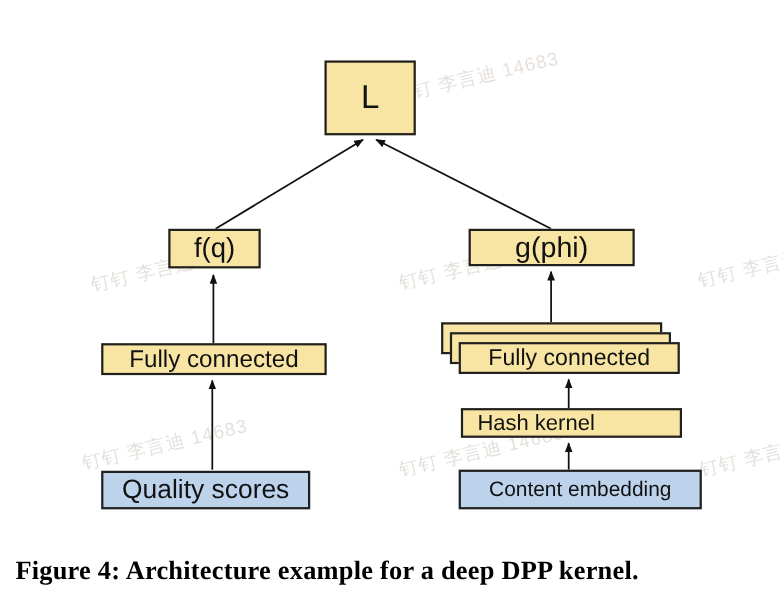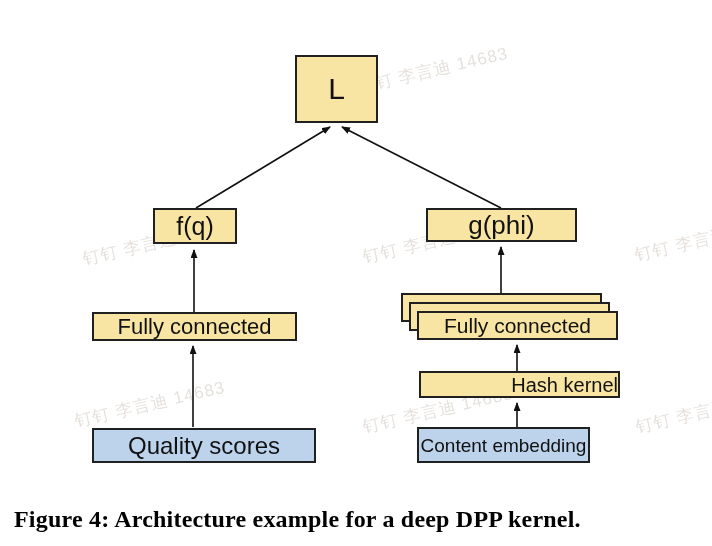--- a/index.html
+++ b/index.html
@@ -37,23 +37,23 @@
   }
   .fill-yellow{background:#F8E5A3;}
   .fill-blue{background:#BDD3EC;}
   .node-l{left:295px;top:55px;width:83px;height:68px;font-size:30px;}
   .node-fq{left:153px;top:208px;width:84px;height:36px;font-size:25px;}
   .node-gphi{left:426px;top:208px;width:151px;height:34px;font-size:26px;}
   .node-fc-left{left:92px;top:312px;width:205px;height:29px;font-size:22px;}
   .node-stack-back{left:401px;top:293px;width:201px;height:29px;}
   .node-stack-mid{left:409px;top:302px;width:201px;height:29px;}
   .node-fc-right{left:417px;top:311px;width:201px;height:29px;font-size:21px;}
-  .node-hash{left:419px;top:371px;width:201px;height:27px;font-size:20px;justify-content:flex-end;padding-left:13px;}
-  .node-quality{left:92px;top:428px;width:224px;height:35px;font-size:24px;}
-  .node-content{left:417px;top:427px;width:173px;height:36px;font-size:19px;}
+  .node-hash{left:419px;top:371px;width:201px;height:27px;font-size:20px;justify-content:flex-start;padding-left:13px;}
+  .node-quality{left:92px;top:428px;width:190px;height:35px;font-size:24px;}
+  .node-content{left:417px;top:427px;width:221px;height:36px;font-size:19px;}
   
   .caption{
     position:absolute;
     left:14px;top:506px;width:695px;
     font-family:"Liberation Serif", serif;
     font-weight:bold;
     font-size:24px;
     color:#000000;
     z-index:2;
     letter-spacing:0.2px;

